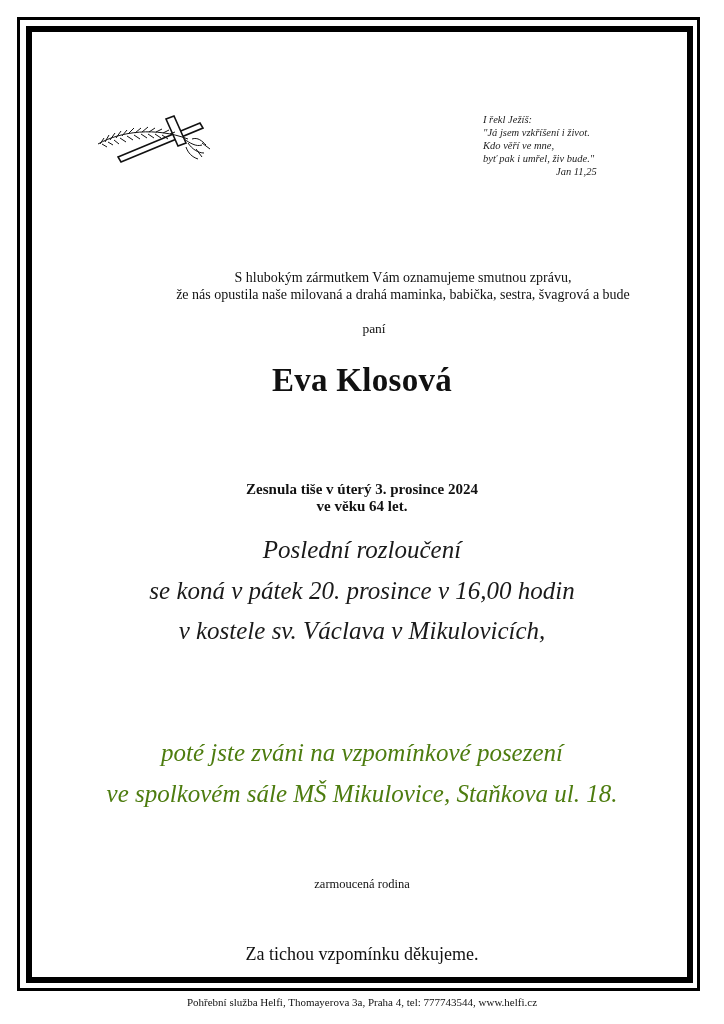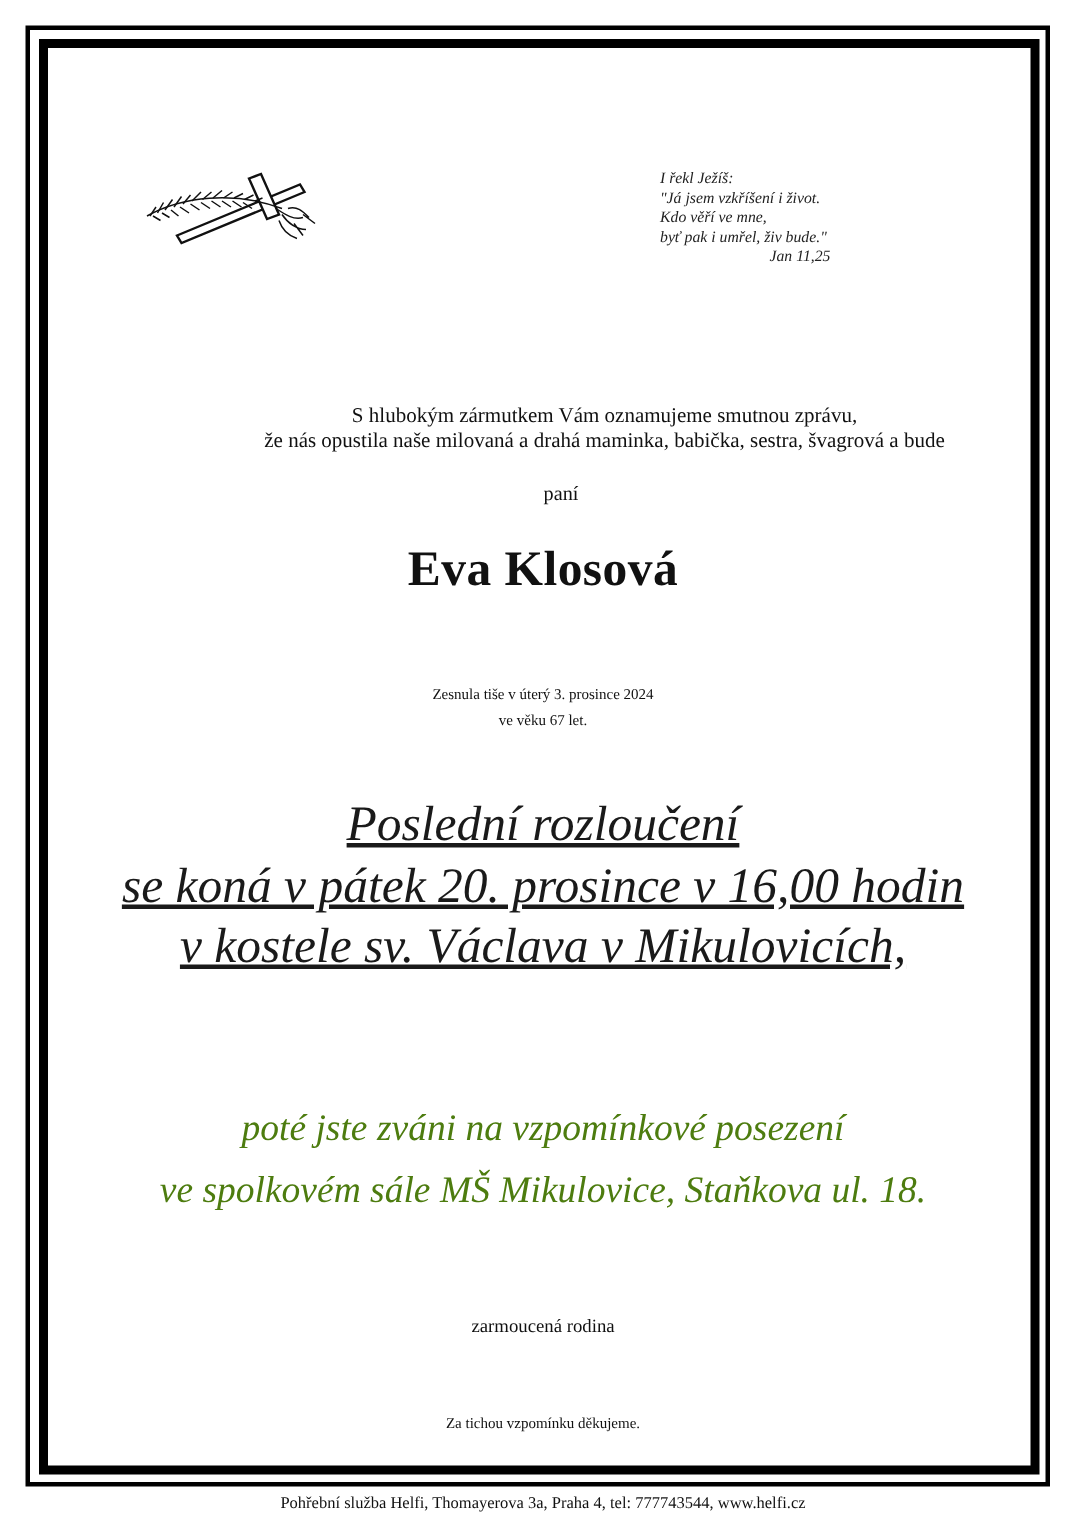--- a/index.html
+++ b/index.html
@@ -10,33 +10,33 @@
   .outer-frame {
     position: absolute; left: 17px; top: 17px; width: 677px; height: 968px;
     border: 3px solid #000;
   }
   .inner-frame {
     position: absolute; left: 26px; top: 26px; width: 655px; height: 945px;
     border: 6px solid #000;
   }
   .emblem { position: absolute; left: 96px; top: 113px; width: 128px; height: 52px; }
   .quote {
-    position: absolute; left: 440px; top: 113px; width: 160px;
+    position: absolute; left: 483px; top: 113px; width: 160px;
     font-style: italic; font-size: 10.5px; line-height: 13px; color: #222;
   }
   .quote .ref { display: block; padding-left: 73px; }
   .center { position: absolute; left: 0; width: 724px; text-align: center; }
   .intro { top: 269px; font-size: 14px; line-height: 17px; margin-left: 41px; }
   .pani { top: 321px; font-size: 13.5px; padding-left: 12px; }
   .name { top: 362px; font-size: 33px; font-weight: bold; letter-spacing: 0.3px; }
-  .death { top: 455px; font-size: 10px; line-height: 17px; }
-  .ceremony { top: 530px; font-size: 33px; font-style: italic; line-height: 40.5px; color: #1a1a1a; text-decoration: underline; }
+  .death { top: 481px; font-size: 15px; line-height: 17px; font-weight: bold; }
+  .ceremony { top: 530px; font-size: 25px; font-style: italic; line-height: 40.5px; color: #1a1a1a; }
   .gathering { top: 733px; font-size: 25px; font-style: italic; line-height: 40.5px; color: #4d7c0f; }
   .family { top: 877px; font-size: 12.5px; }
-  .thanks { top: 944px; font-size: 10px; }
+  .thanks { top: 944px; font-size: 18px; }
   .footer { top: 996px; font-size: 11px; }
 </style>
 </head>
 <body>
 
 <div class="outer-frame"></div>
 <div class="inner-frame"></div>
 
 <svg class="emblem" viewBox="0 0 128 52">
   <g fill="#fff" stroke="#111" stroke-width="1.6">
@@ -63,21 +63,21 @@
   <div>S hlubokým zármutkem Vám oznamujeme smutnou zprávu,</div>
   <div>že nás opustila naše milovaná a drahá maminka, babička, sestra, švagrová a bude</div>
 </div>
 
 <div class="center pani">paní</div>
 
 <div class="center name">Eva Klosová</div>
 
 <div class="center death">
   <div>Zesnula tiše v úterý 3. prosince 2024</div>
-  <div>ve věku 67 let.</div>
+  <div>ve věku 64 let.</div>
 </div>
 
 <div class="center ceremony">
   <div>Poslední rozloučení</div>
   <div>se koná v pátek 20. prosince v 16,00 hodin</div>
   <div>v kostele sv. Václava v Mikulovicích,</div>
 </div>
 
 <div class="center gathering">
   <div>poté jste zváni na vzpomínkové posezení</div>

